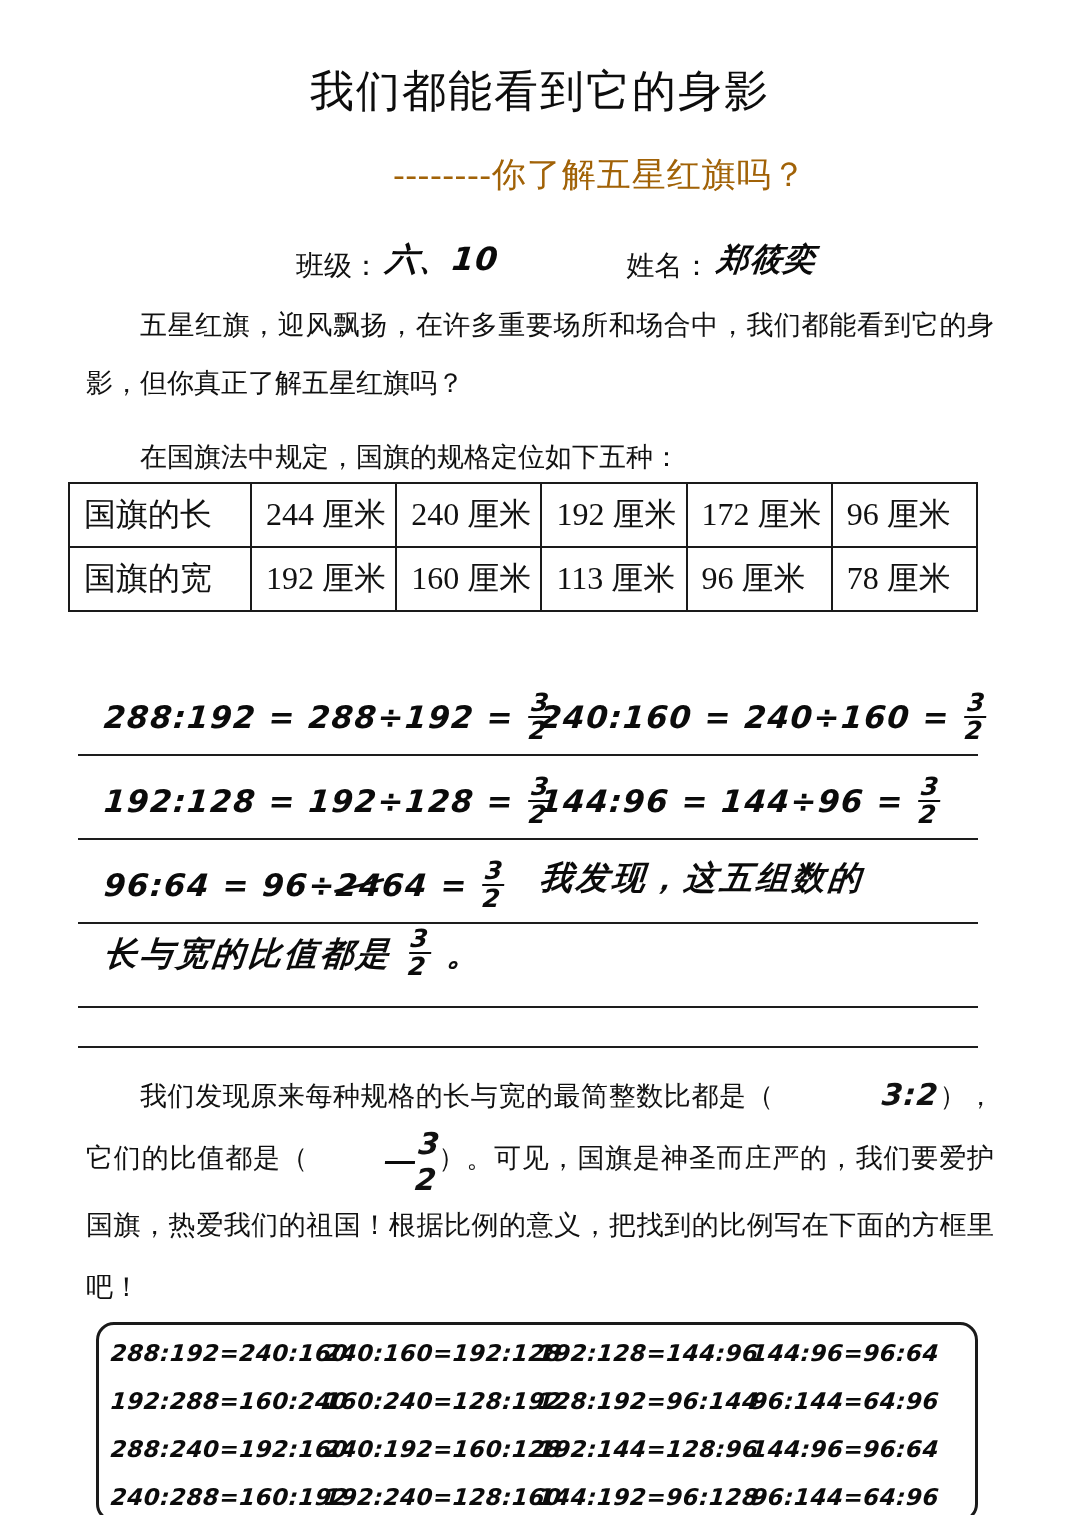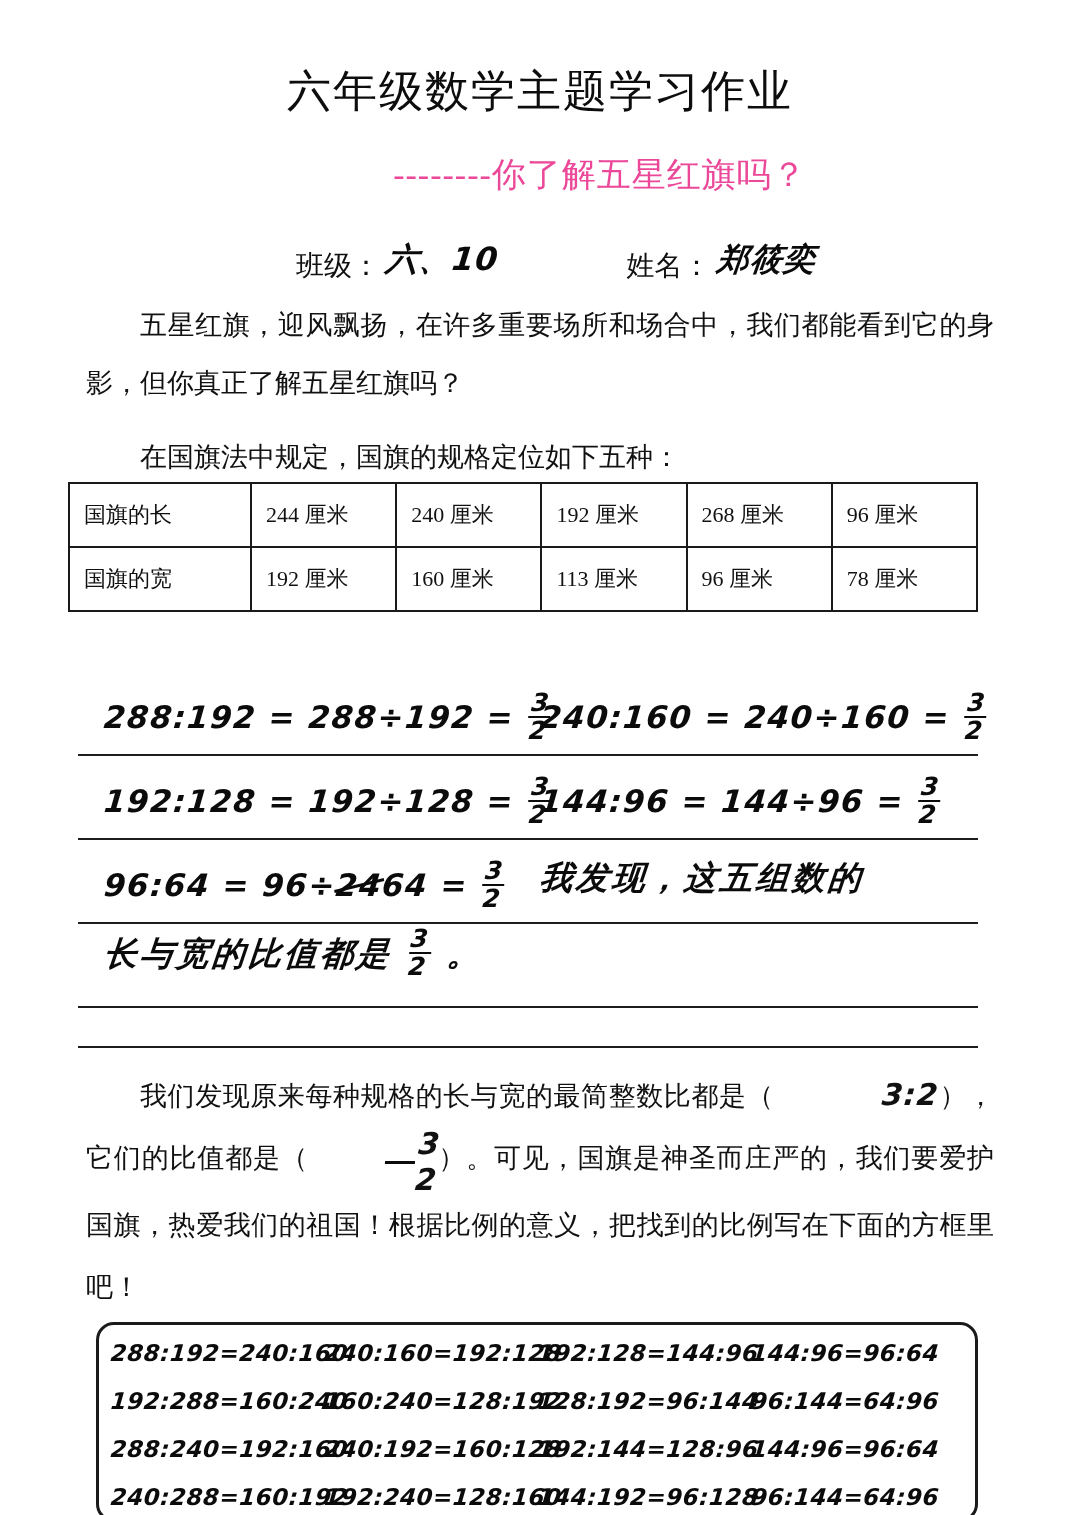--- a/index.html
+++ b/index.html
@@ -37,21 +37,21 @@
   .subtitle {
     position: absolute;
     top: 152px;
     left: 0;
     width: 1080px;
     text-align: center;
     font-size: 34px;
     padding-left: 120px;
     box-sizing: border-box;
     letter-spacing: 1px;
-    color: #ec4899;
+    color: #a16207;
   }
 
   
   .idline {
     position: absolute;
     top: 232px;
     left: 296px;
     width: 560px;
     height: 52px;
     display: flex;
@@ -104,21 +104,21 @@
     position: absolute;
     top: 482px;
     left: 68px;
     width: 910px;
     border-collapse: collapse;
     table-layout: fixed;
   }
   .spec-table td {
     border: 2px solid #1a1a1a;
     height: 62px;
-    font-size: 22px;
+    font-size: 32px;
     padding: 0 14px;
     color: #111;
     vertical-align: middle;
     white-space: nowrap;
     margin-top: 43px;
   }
   .spec-table td.rowhead { width: 152px; }
 
   
   .rule {
@@ -280,21 +280,21 @@
     width: 25%;
     padding-right: 6px;
     box-sizing: border-box;
   }
 </style>
 </head>
 <body>
 
 <div class="page">
 
-  <div class="title">六年级数学主题学习作业</div>
+  <div class="title">我们都能看到它的身影</div>
   <div class="subtitle">--------你了解五星红旗吗？</div>
 
   <div class="idline">
     <span class="idlabel">班级：</span>
     <span class="hand id-class-val">六、10</span>
     <span class="id-name-spacer"></span>
     <span class="idlabel">姓名：</span>
     <span class="hand id-name-val">郑筱奕</span>
   </div>
 
@@ -302,21 +302,21 @@
 
   <div class="para indent p-table-lead">在国旗法中规定，国旗的规格定位如下五种：</div>
 
   <table class="spec-table">
     <tbody>
       <tr>
         <td class="rowhead">国旗的长</td>
         <td>244 厘米</td>
         <td>240 厘米</td>
         <td>192 厘米</td>
-        <td>268 厘米</td>
+        <td>172 厘米</td>
         <td>96 厘米</td>
       </tr>
       <tr>
         <td class="rowhead">国旗的宽</td>
         <td>192 厘米</td>
         <td>160 厘米</td>
         <td>113 厘米</td>
         <td>96 厘米</td>
         <td>78 厘米</td>
       </tr>

